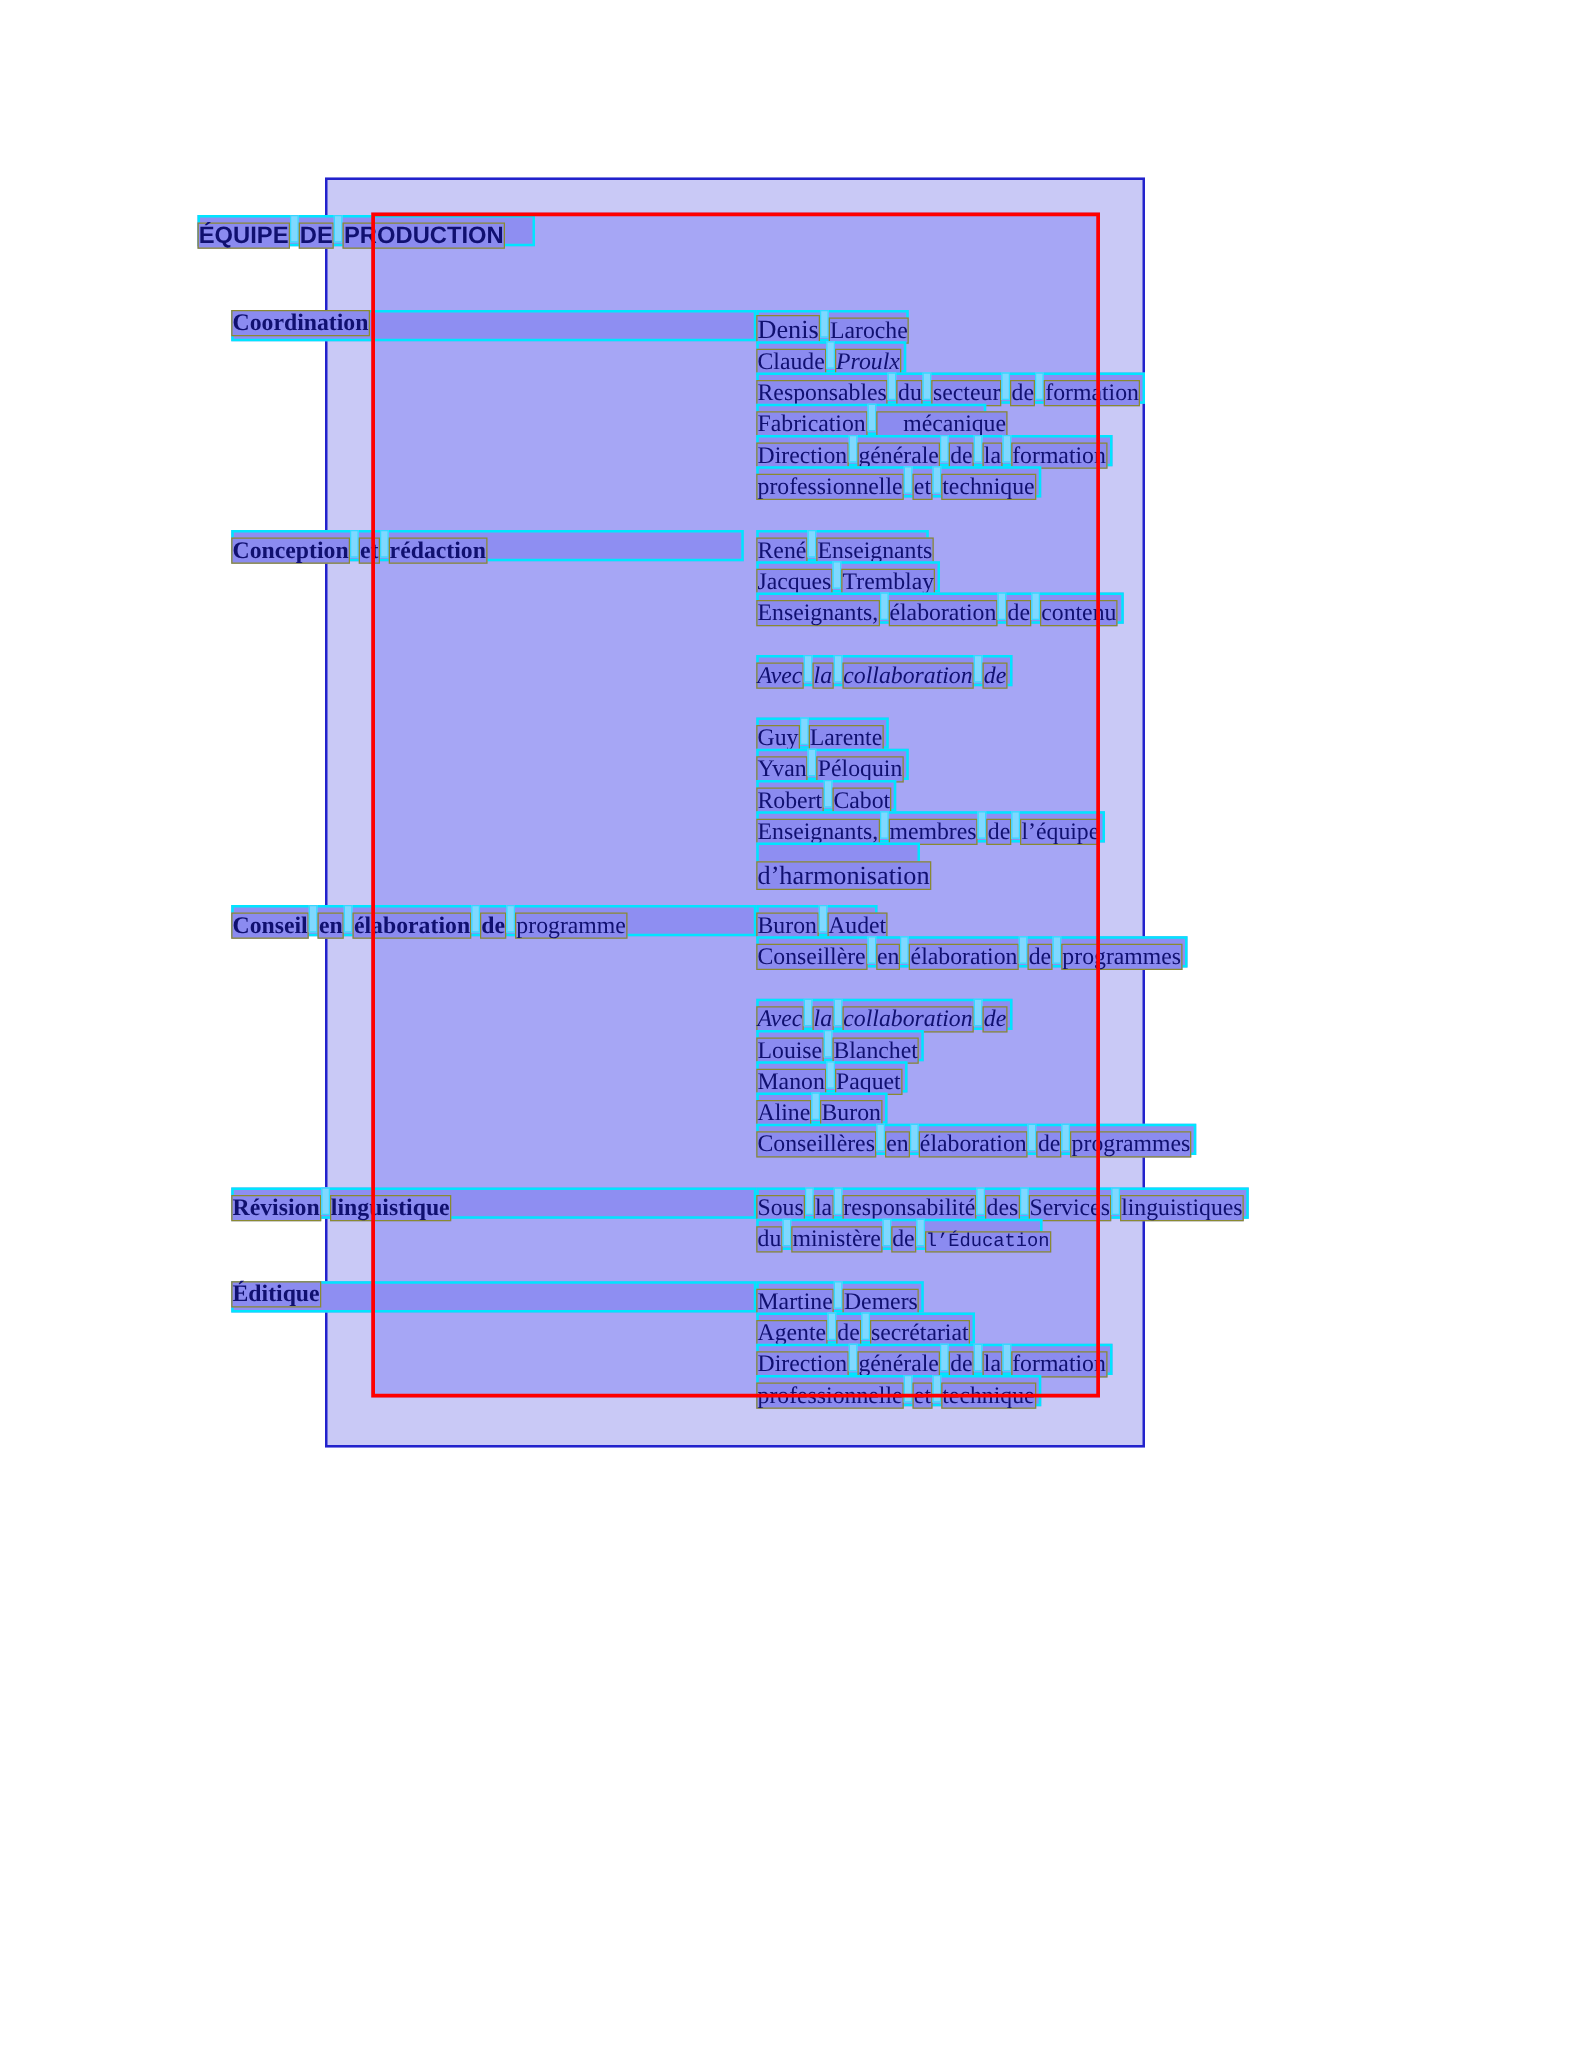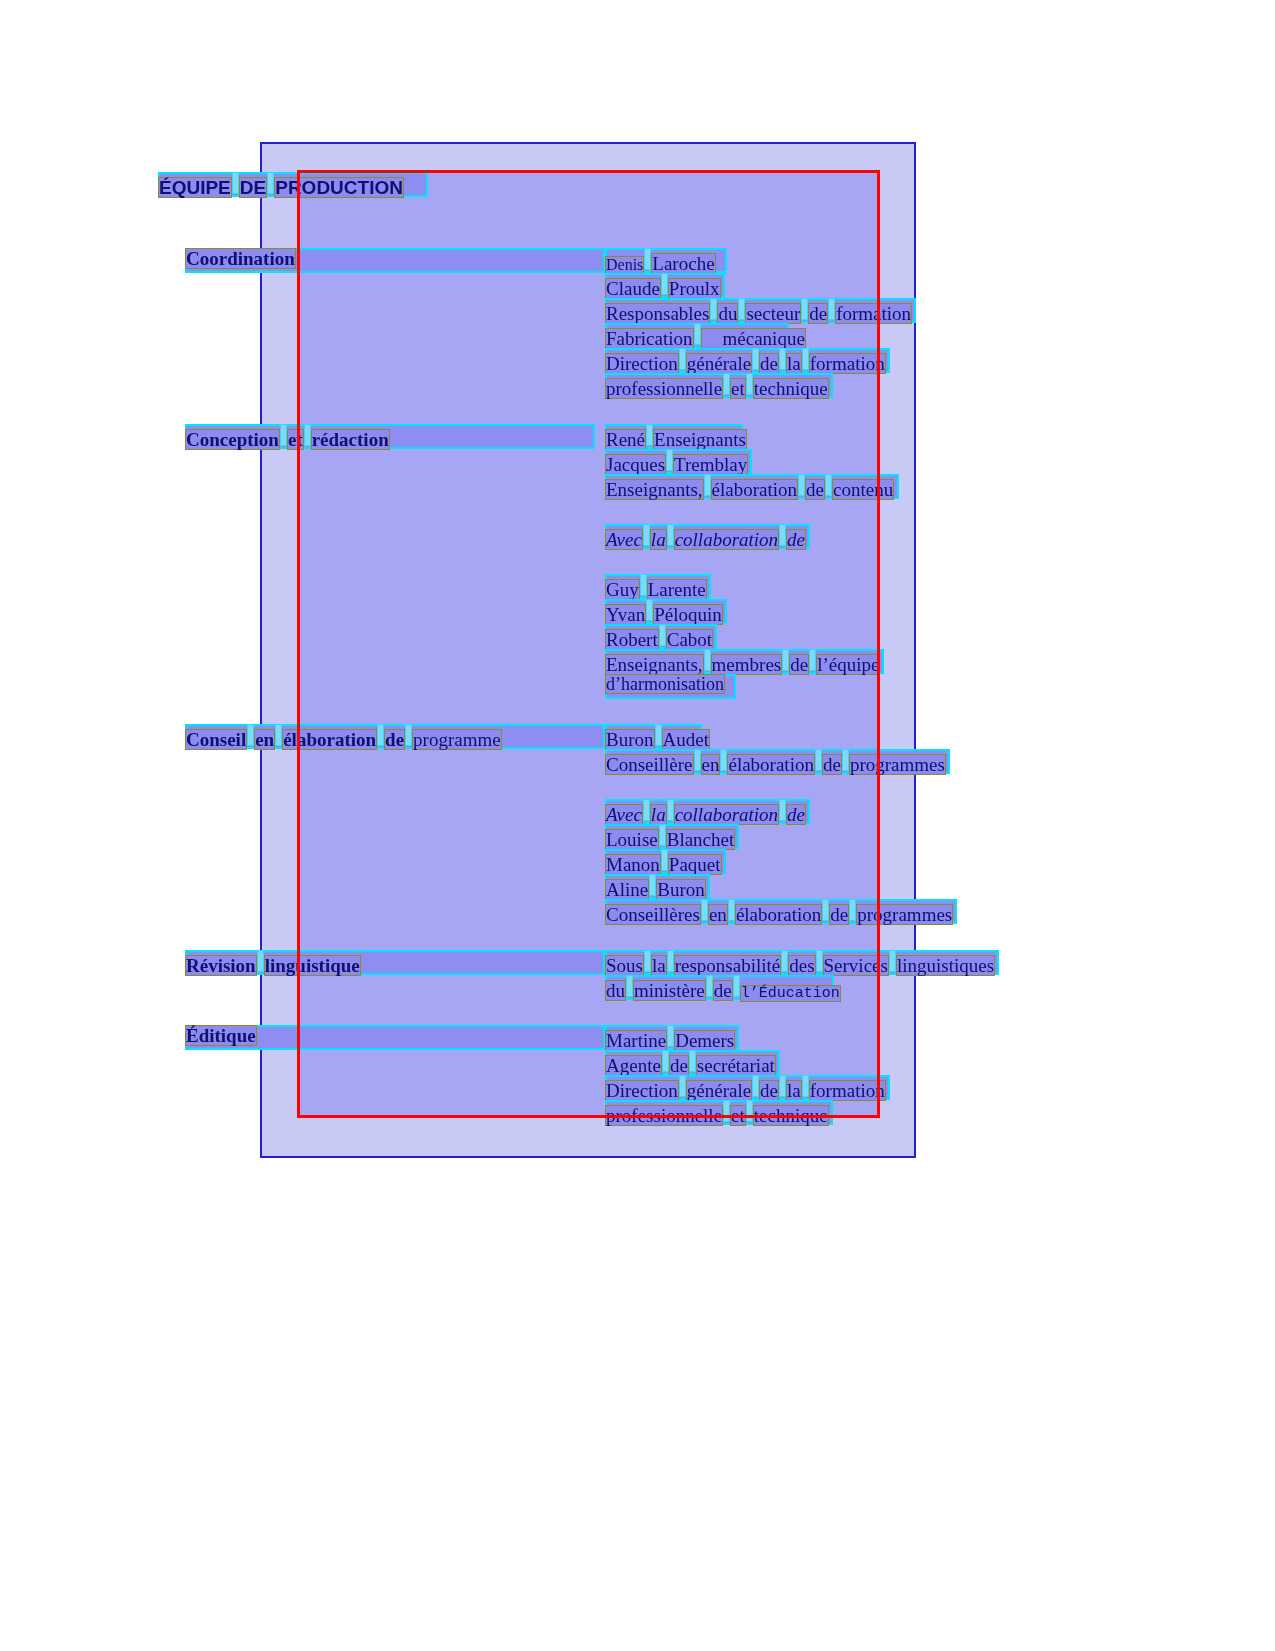--- a/index.html
+++ b/index.html
@@ -95,31 +95,31 @@
       </div>
       <div class="line " style="left: 185px; top: 248px; height: 25px; width: 420px;">
         <div class="band" style="width: 420px;"></div>
         <div class="inner">
           <span class="w" style="font-size: 19px; font-weight: bold;">Coordination</span>
         </div>
       </div>
       <div class="line " style="left: 605px; top: 248px; height: 25px; width: 121.562px;">
         <div class="band" style="width: 121.562px;"></div>
         <div class="inner">
-          <span class="w" style="font-size: 16px;">Denis</span>
+          <span class="w" style="font-size: 21px;">Denis</span>
           <span class="sp" style="width: 7px; height: 22px;"></span>
           <span class="w" style="font-size: 19px;">Laroche</span>
         </div>
       </div>
       <div class="line " style="left: 605px; top: 273px; height: 25px; width: 119.516px;">
         <div class="band" style="width: 119.516px;"></div>
         <div class="inner">
           <span class="w" style="font-size: 19px;">Claude</span>
           <span class="sp" style="width: 7px; height: 22px;"></span>
-          <span class="w" style="font-size: 19px;">Proulx</span>
+          <span class="w" style="font-size: 19px; font-style: italic;">Proulx</span>
         </div>
       </div>
       <div class="line " style="left: 605px; top: 298px; height: 25px; width: 311.125px;">
         <div class="band" style="width: 311.125px;"></div>
         <div class="inner">
           <span class="w" style="font-size: 19px;">Responsables</span>
           <span class="sp" style="width: 7px; height: 22px;"></span>
           <span class="w" style="font-size: 19px;">du</span>
           <span class="sp" style="width: 7px; height: 22px;"></span>
           <span class="w" style="font-size: 19px;">secteur</span>
@@ -243,21 +243,21 @@
           <span class="w" style="font-size: 19px;">membres</span>
           <span class="sp" style="width: 7px; height: 22px;"></span>
           <span class="w" style="font-size: 19px;">de</span>
           <span class="sp" style="width: 7px; height: 22px;"></span>
           <span class="w" style="font-size: 19px;">l’équipe</span>
         </div>
       </div>
       <div class="line " style="left: 605px; top: 674px; height: 25px; width: 130.531px;">
         <div class="band" style="width: 130.531px;"></div>
         <div class="inner">
-          <span class="w" style="font-size: 18px;">d’harmonisation</span>
+          <span class="w" style="font-size: 21px; margin-top: 15px;">d’harmonisation</span>
         </div>
       </div>
       <div class="line " style="left: 185px; top: 724px; height: 25px; width: 420px;">
         <div class="band" style="width: 420px;"></div>
         <div class="inner">
           <span class="w" style="font-size: 19px; font-weight: bold;">Conseil</span>
           <span class="sp" style="width: 7px; height: 22px;"></span>
           <span class="w" style="font-size: 19px; font-weight: bold;">en</span>
           <span class="sp" style="width: 7px; height: 22px;"></span>
           <span class="w" style="font-size: 19px; font-weight: bold;">élaboration</span>

